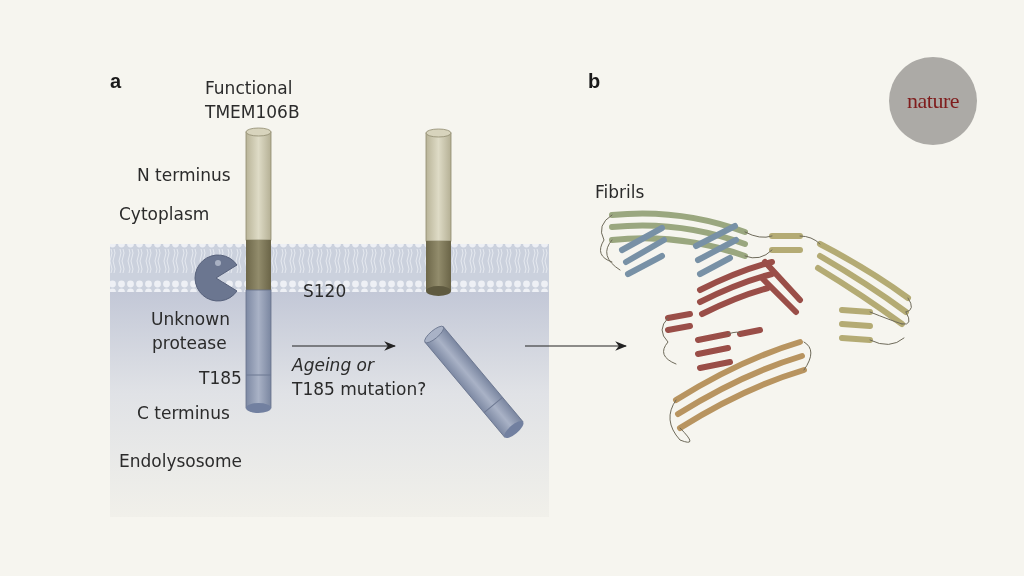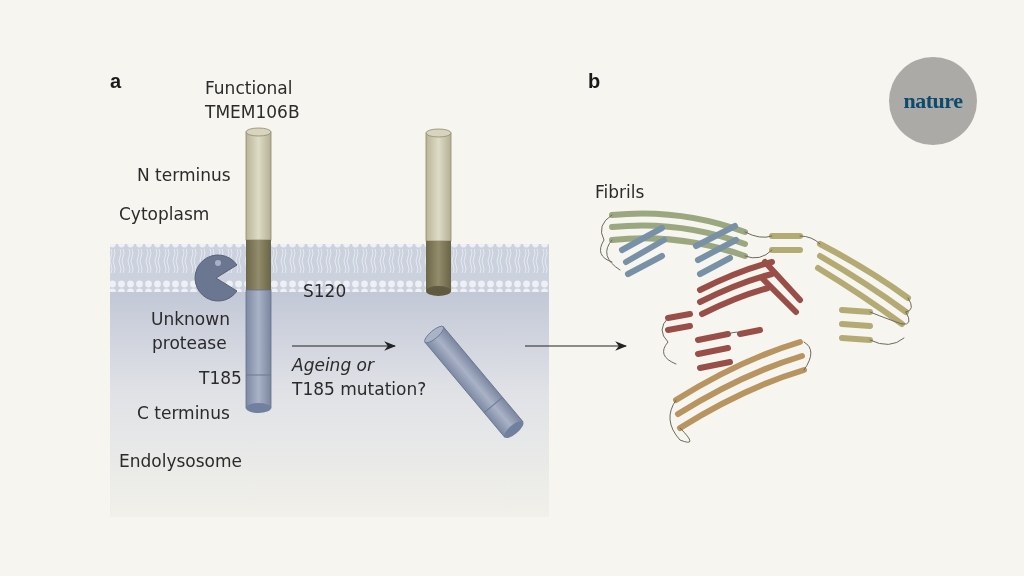--- a/index.html
+++ b/index.html
@@ -1,20 +1,20 @@
 <!DOCTYPE html>
 <html><head>
 <meta charset="utf-8">
 <style>
   html,body{margin:0;padding:0;}
   body{width:1024px;height:576px;background:#f6f5ef;position:relative;overflow:hidden;font-family:"DejaVu Sans","Liberation Sans",sans-serif;color:#2a2a2a;}
   .lbl{position:absolute;font-size:17px;line-height:22px;color:#2b2b2b;white-space:nowrap;}
   .panel-letter{position:absolute;font-weight:bold;font-size:20px;color:#1a1a1a;font-family:"Liberation Sans",sans-serif;}
   #nature-logo{position:absolute;left:889px;top:57px;width:88px;height:88px;border-radius:50%;background:#acaaa6;display:flex;align-items:center;justify-content:center;}
-  #nature-logo span{color:#0c4a6e;font-family:"Liberation Serif",serif;font-size:22px;letter-spacing:-0.5px;font-weight:bold;}
+  #nature-logo span{color:#7f1d1d;font-family:"Liberation Serif",serif;font-size:22px;letter-spacing:-0.5px;}
   svg{position:absolute;left:0;top:0;}
 </style>
 </head>
 <body>
 
 <svg width="1024" height="576" viewBox="0 0 1024 576">
   <defs>
     <linearGradient id="lumenGrad" x1="0" y1="0" x2="0" y2="1">
       <stop offset="0" stop-color="#c3c8d7"></stop>
       <stop offset="0.45" stop-color="#e0e2e6"></stop>

